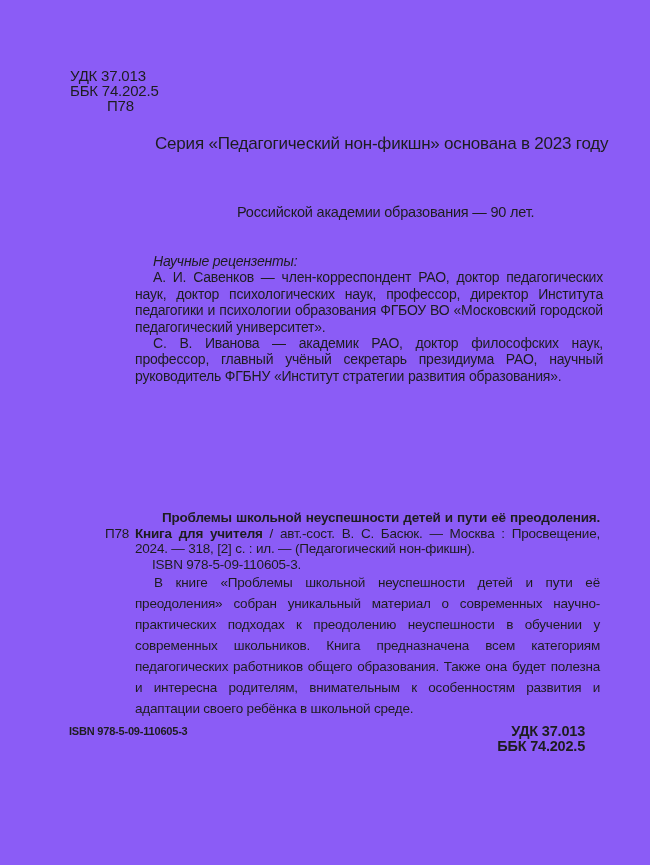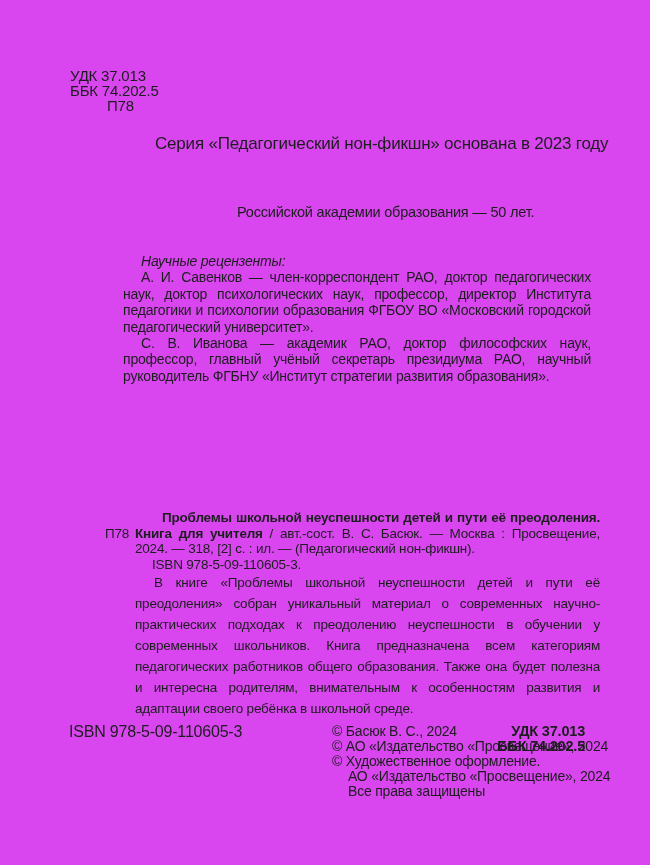--- a/index.html
+++ b/index.html
@@ -5,21 +5,21 @@
   * { margin: 0; padding: 0; box-sizing: border-box; }
   html, body { background: #e9e9e9; }
   body {
     width: 650px; height: 865px;
     font-family: "Liberation Sans", "DejaVu Sans", sans-serif;
     color: #1d1d1f;
   }
   .page {
     position: relative;
     width: 650px; height: 865px;
-    background: #d946ef;
+    background: #8b5cf6;
     overflow: hidden;
   }
   
   .top-codes {
     position: absolute; left: 70px; top: 68px;
     font-size: 15px; line-height: 15px; letter-spacing: -0.2px;
     white-space: nowrap;
   }
   .top-codes .p78 { margin-left: 37px; }
   
@@ -28,21 +28,21 @@
     font-size: 17px; line-height: 16px; letter-spacing: -0.2px;
     white-space: nowrap;
   }
   .rao-line {
     position: absolute; left: 237px; top: 204px;
     font-size: 14.5px; line-height: 16px; letter-spacing: -0.2px;
     white-space: nowrap;
   }
   
   .reviewers {
-    position: absolute; left: 123px; top: 253px; width: 468px;
+    position: absolute; left: 135px; top: 253px; width: 468px;
     font-size: 14px; line-height: 16.4px; letter-spacing: -0.2px;
   }
   .reviewers p { margin: 0; }
   .rev-label { font-style: italic; text-indent: 18px; }
   .just { text-align: justify; }
   .ind { text-indent: 18px; }
   
   .catalog {
     position: absolute; left: 135px; top: 510px; width: 465px;
     font-size: 13.5px; line-height: 15px; letter-spacing: -0.2px;
@@ -57,21 +57,21 @@
   .isbn-line { margin-top: 4px; line-height: 15.5px; padding-left: 17px; }
   .annotation { margin-top: 4.5px; text-indent: 19px; line-height: 21px; }
   .codes-right {
     margin-top: 5px; text-align: right; padding-right: 15px;
     font-weight: 700; font-size: 14.5px; line-height: 14.5px;
     letter-spacing: -0.2px;
   }
   
   .footer-isbn {
     position: absolute; left: 69px; top: 723.5px;
-    font-weight: 400; font-size: 16px; line-height: 15px;
+    font-weight: 700; font-size: 11px; line-height: 15px;
     letter-spacing: -0.2px; white-space: nowrap;
   }
   .copyrights {
     position: absolute; left: 332px; top: 723.5px;
     font-size: 14px; line-height: 15px; letter-spacing: -0.2px;
     white-space: nowrap;
   }
   .c-line.indent { padding-left: 16px; }
 </style>
 </head>
@@ -80,42 +80,35 @@
 <div class="page">
 
   <div class="top-codes">
     <div>УДК 37.013</div>
     <div>ББК 74.202.5</div>
     <div class="p78">П78</div>
   </div>
 
   <div class="series-line">Серия «Педагогический нон-фикшн» основана в 2023 году</div>
 
-  <div class="rao-line">Российской академии образования — 50 лет.</div>
+  <div class="rao-line">Российской академии образования — 90 лет.</div>
 
   <div class="reviewers">
     <p class="rev-label">Научные рецензенты:</p>
     <p class="just ind">А. И. Савенков — член-корреспондент РАО, доктор педагогических наук, доктор психологических наук, профессор, директор Института педагогики и психологии образования ФГБОУ ВО «Московский городской педагогический университет».</p>
     <p class="just ind">С. В. Иванова — академик РАО, доктор философских наук, профессор, главный учёный секретарь президиума РАО, научный руководитель ФГБНУ «Институт стратегии развития образования».</p>
   </div>
 
   <div class="catalog">
     <span class="card-sign">П78</span>
     <p class="entry just"><b>Проблемы школьной неуспешности детей и пути её преодоле­ния. Книга для учителя</b><span> / авт.-сост. В. С. Басюк. — Москва : Просвещение, 2024. — 318, [2] с. : ил. — (Педагогический нон-фикшн).</span></p>
     <p class="isbn-line">ISBN 978-5-09-110605-3.</p>
     <p class="annotation just">В книге «Проблемы школьной неуспешности детей и пути её преодоления» собран уникальный материал о современных научно-практических подходах к преодолению неуспешности в обучении у современных школьников. Книга предназначена всем категориям педагогических работников общего образования. Также она будет полезна и интересна родителям, внимательным к особенностям развития и адаптации своего ребёнка в школьной среде.</p>
     <div class="codes-right">
       <div>УДК 37.013</div>
       <div>ББК 74.202.5</div>
     </div>
   </div>
 
   <div class="footer-isbn">ISBN 978-5-09-110605-3</div>
 
-  <div class="copyrights">
-    <div class="c-line">© Басюк В. С., 2024</div>
-    <div class="c-line">© АО «Издательство «Просвещение», 2024</div>
-    <div class="c-line">© Художественное оформление.</div>
-    <div class="c-line indent">АО «Издательство «Просвещение», 2024</div>
-    <div class="c-line indent">Все права защищены</div>
-  </div>
 
 </div>
 
 </body></html>

